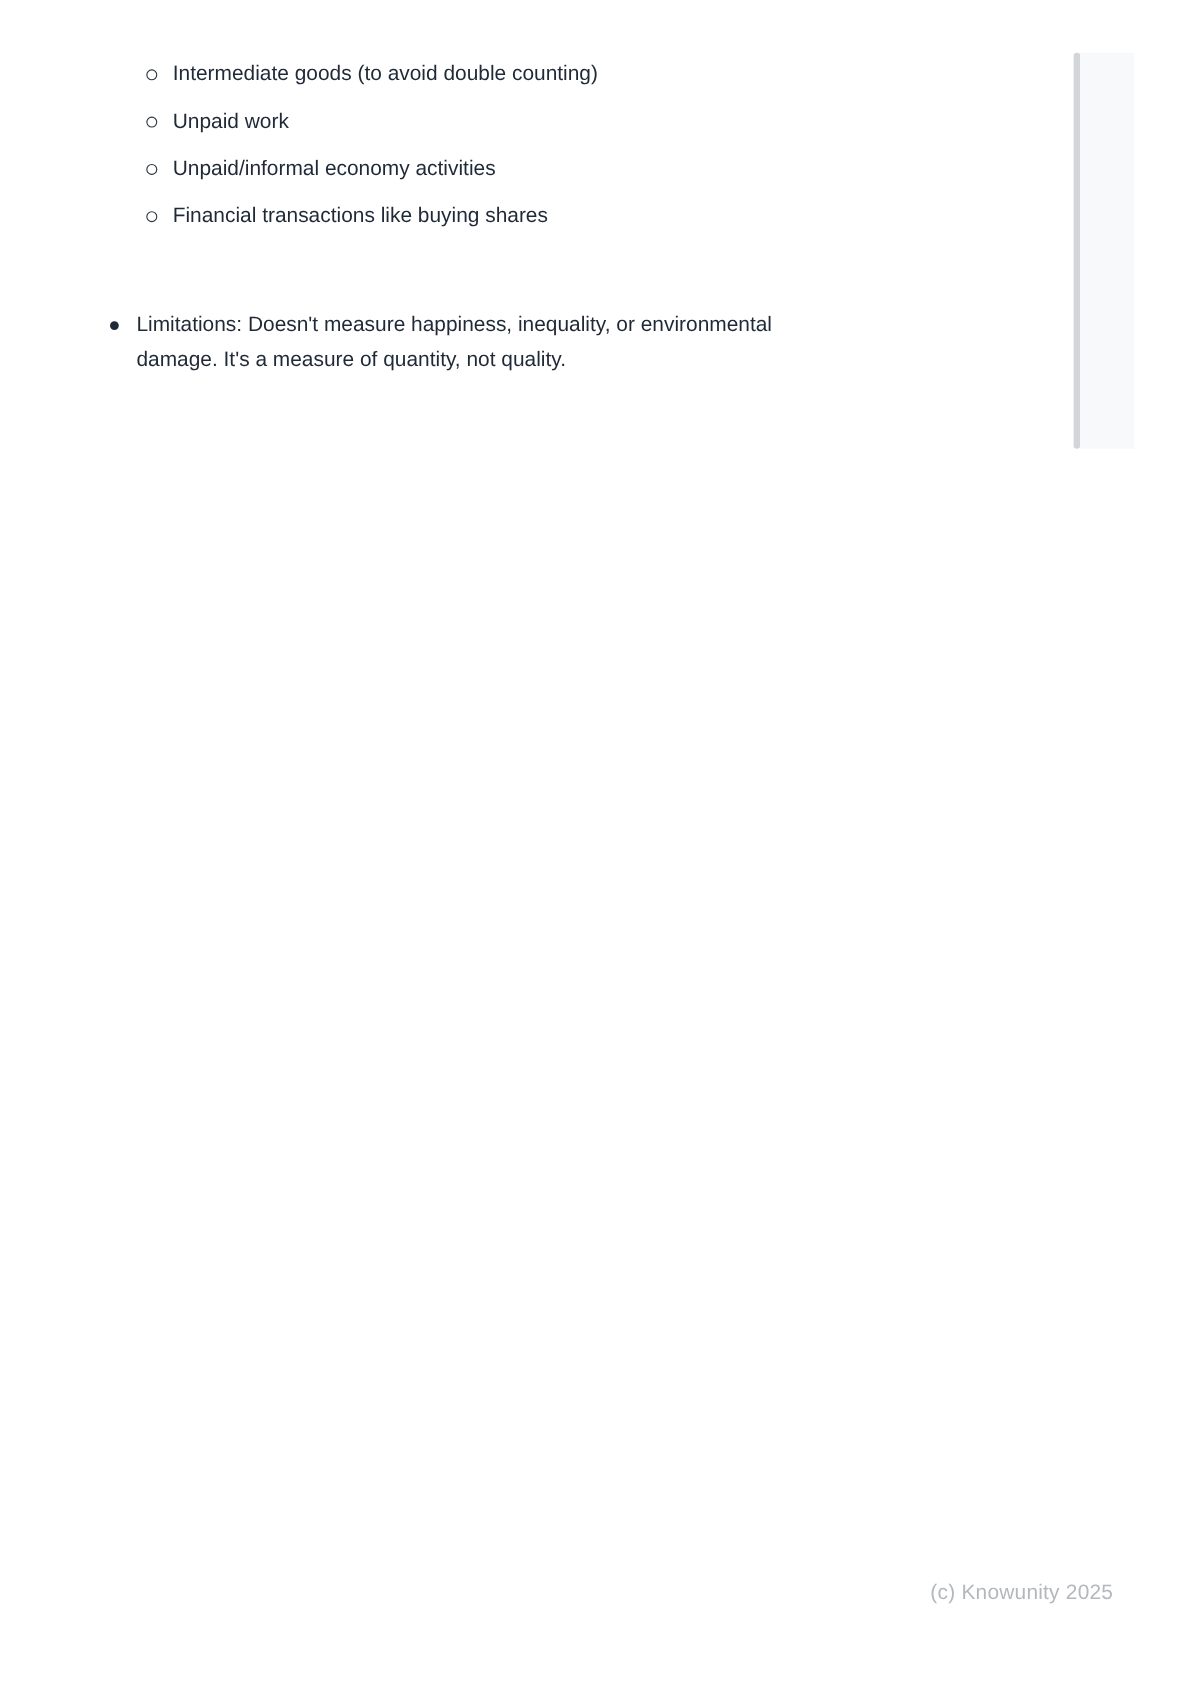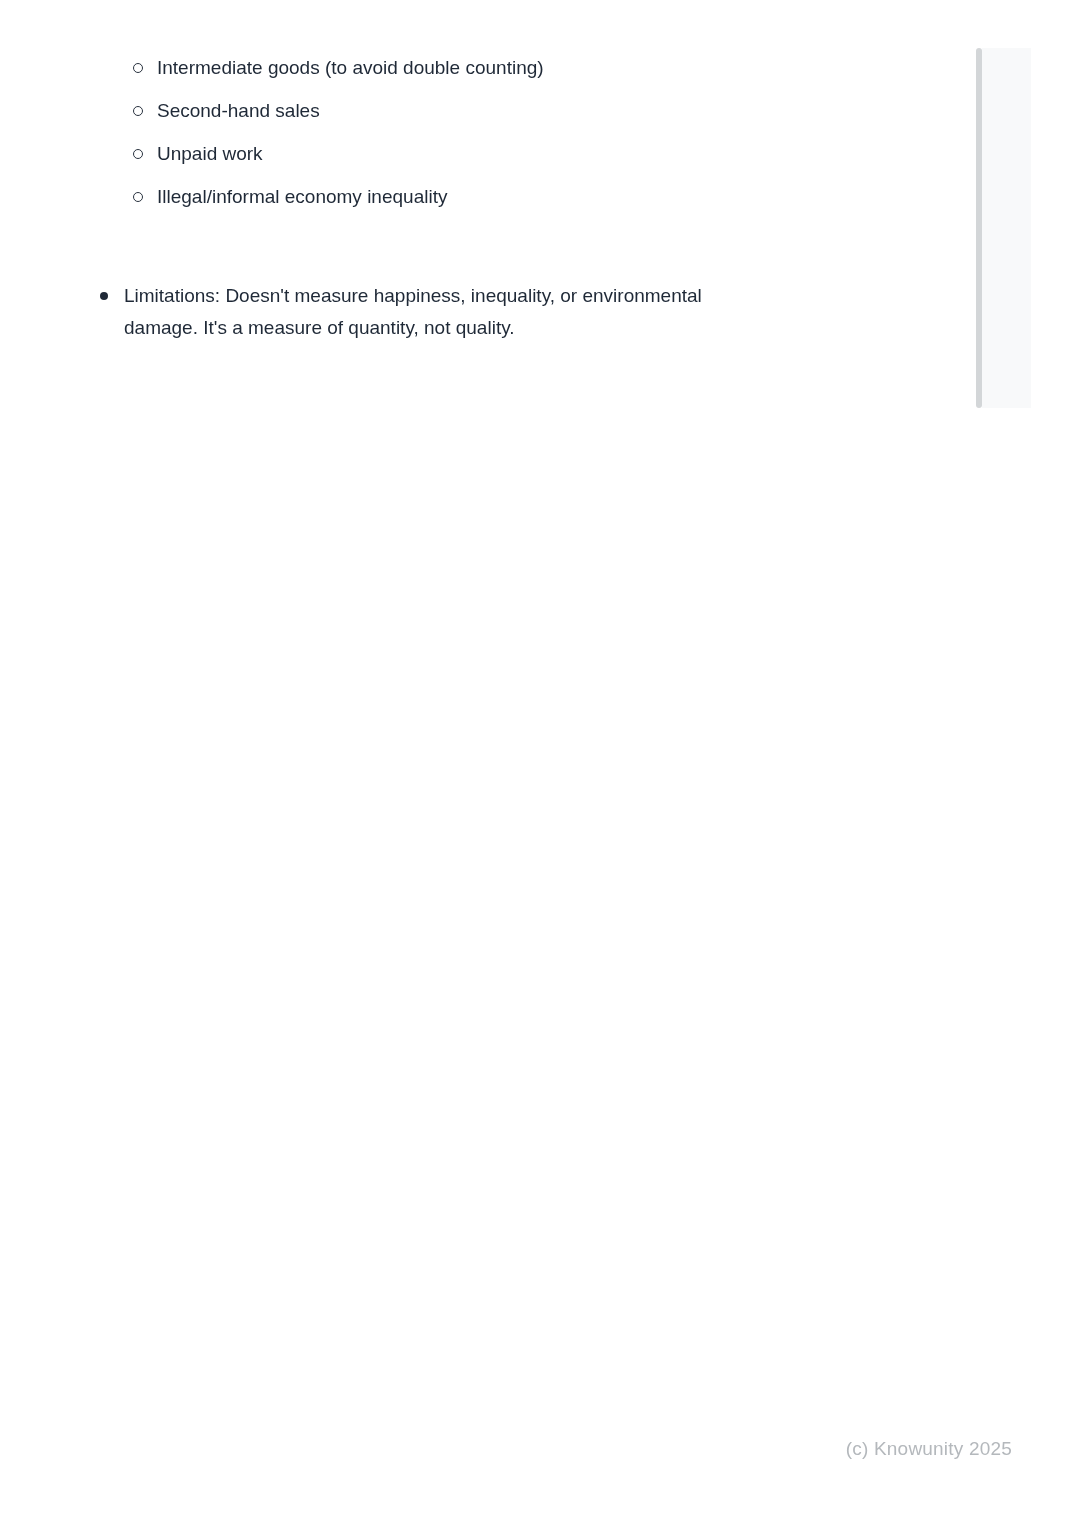--- a/index.html
+++ b/index.html
@@ -103,29 +103,29 @@
 
 <div class="page">
 
   <ul class="sub-list">
     <li class="sub-item">
       <span class="circle-bullet"></span>
       <span>Intermediate goods (to avoid double counting)</span>
     </li>
     <li class="sub-item">
       <span class="circle-bullet"></span>
-      <span>Second-hand sales</span>
-    </li>
-    <li class="sub-item">
-      <span class="circle-bullet"></span>
       <span>Unpaid work</span>
     </li>
     <li class="sub-item">
       <span class="circle-bullet"></span>
-      <span>Illegal/informal economy inequality</span>
+      <span>Unpaid/informal economy activities</span>
+    </li>
+    <li class="sub-item">
+      <span class="circle-bullet"></span>
+      <span>Financial transactions like buying shares</span>
     </li>
   </ul>
 
   <div class="limitations-item">
     <span class="disc-bullet"></span>
     <span class="bold">Limitations</span><span>: Doesn't measure happiness, inequality, or environmental damage. It's a measure of quantity, not quality.</span>
   </div>
 
   <div class="scrollbar">
     <div class="scrollbar-thumb"></div>

